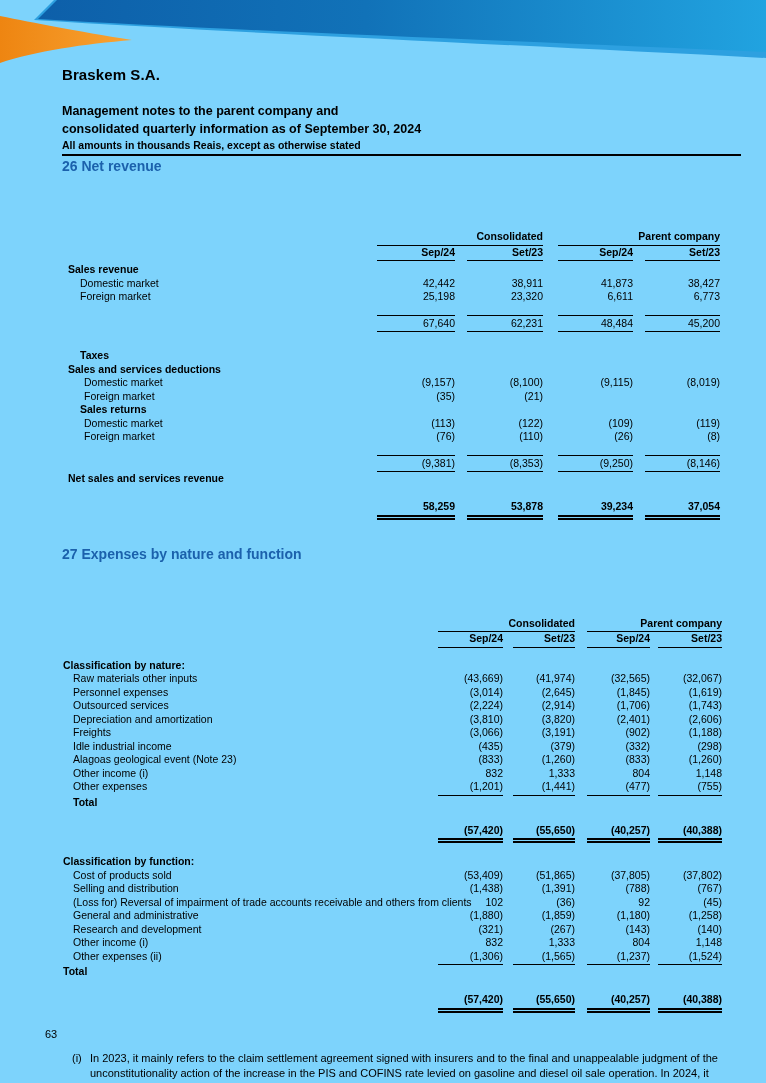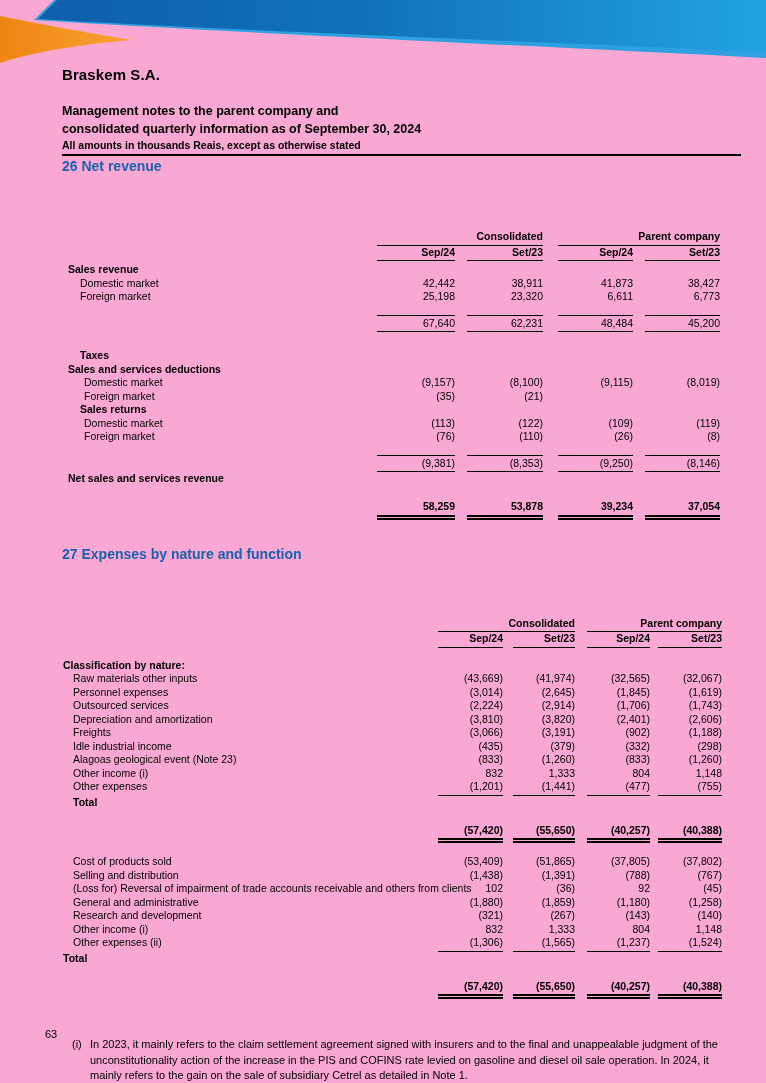--- a/index.html
+++ b/index.html
@@ -1,18 +1,18 @@
 <!DOCTYPE html>
 <html><head>
 <meta charset="utf-8">
 <style>
   * { margin:0; padding:0; box-sizing:border-box; }
   html,body { background:#ffffff; }
   body { font-family:"Liberation Sans", sans-serif; color:#000; }
-  .page { position:relative; width:766px; height:1083px; background:#f9a8d4; overflow:hidden; }
+  .page { position:relative; width:766px; height:1083px; background:#7dd3fc; overflow:hidden; }
   .header-svg { position:absolute; top:0; left:0; width:766px; height:90px; }
   .content { position:absolute; top:0; left:0; width:766px; padding:66px 26px 0 62px; }
 
   .company { font-size:15px; font-weight:bold; letter-spacing:0.1px; }
   .subtitle { margin-top:19px; font-size:12.5px; font-weight:bold; line-height:18px; }
   .amounts { font-size:10.5px; font-weight:bold; line-height:15px; }
   .rule { width:679px; border-bottom:2px solid #000; margin-top:1px; }
 
   h2.sec { color:#1b61ac; font-size:14px; font-weight:bold; line-height:17px; }
   .sec26 { margin-top:2px; }
@@ -301,20 +301,21 @@
           </div>
           <div class="trow grandtotal">
             <div class="lab ind1 b">Total</div>
             <div class="val b">(57,420)</div>
             <div class="val b">(55,650)</div>
             <div class="val b">(40,257)</div>
             <div class="val b">(40,388)</div>
           </div>
           <div class="trow spacer2"></div>
           <div class="trow plain">
+            <div class="lab ind0 b">Classification by function:</div>
             <div class="val b"></div>
             <div class="val b"></div>
             <div class="val b"></div>
             <div class="val b"></div>
           </div>
           <div class="trow plain">
             <div class="lab ind1">Cost of products sold</div>
             <div class="val">(53,409)</div>
             <div class="val">(51,865)</div>
             <div class="val">(37,805)</div>

